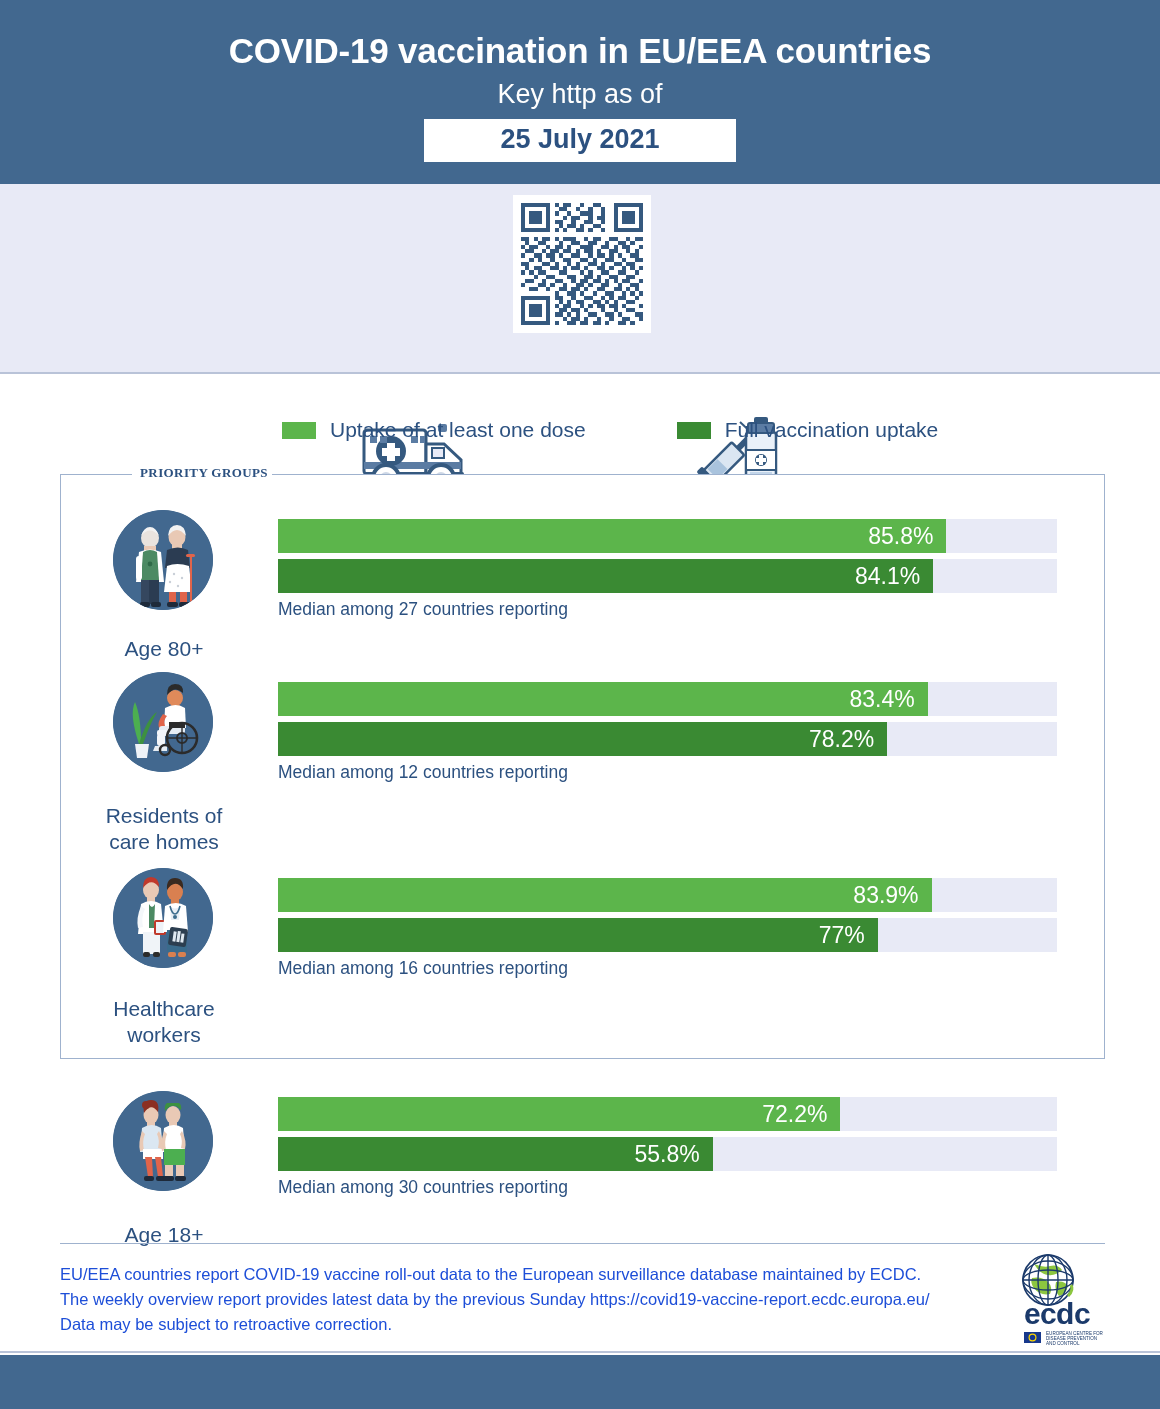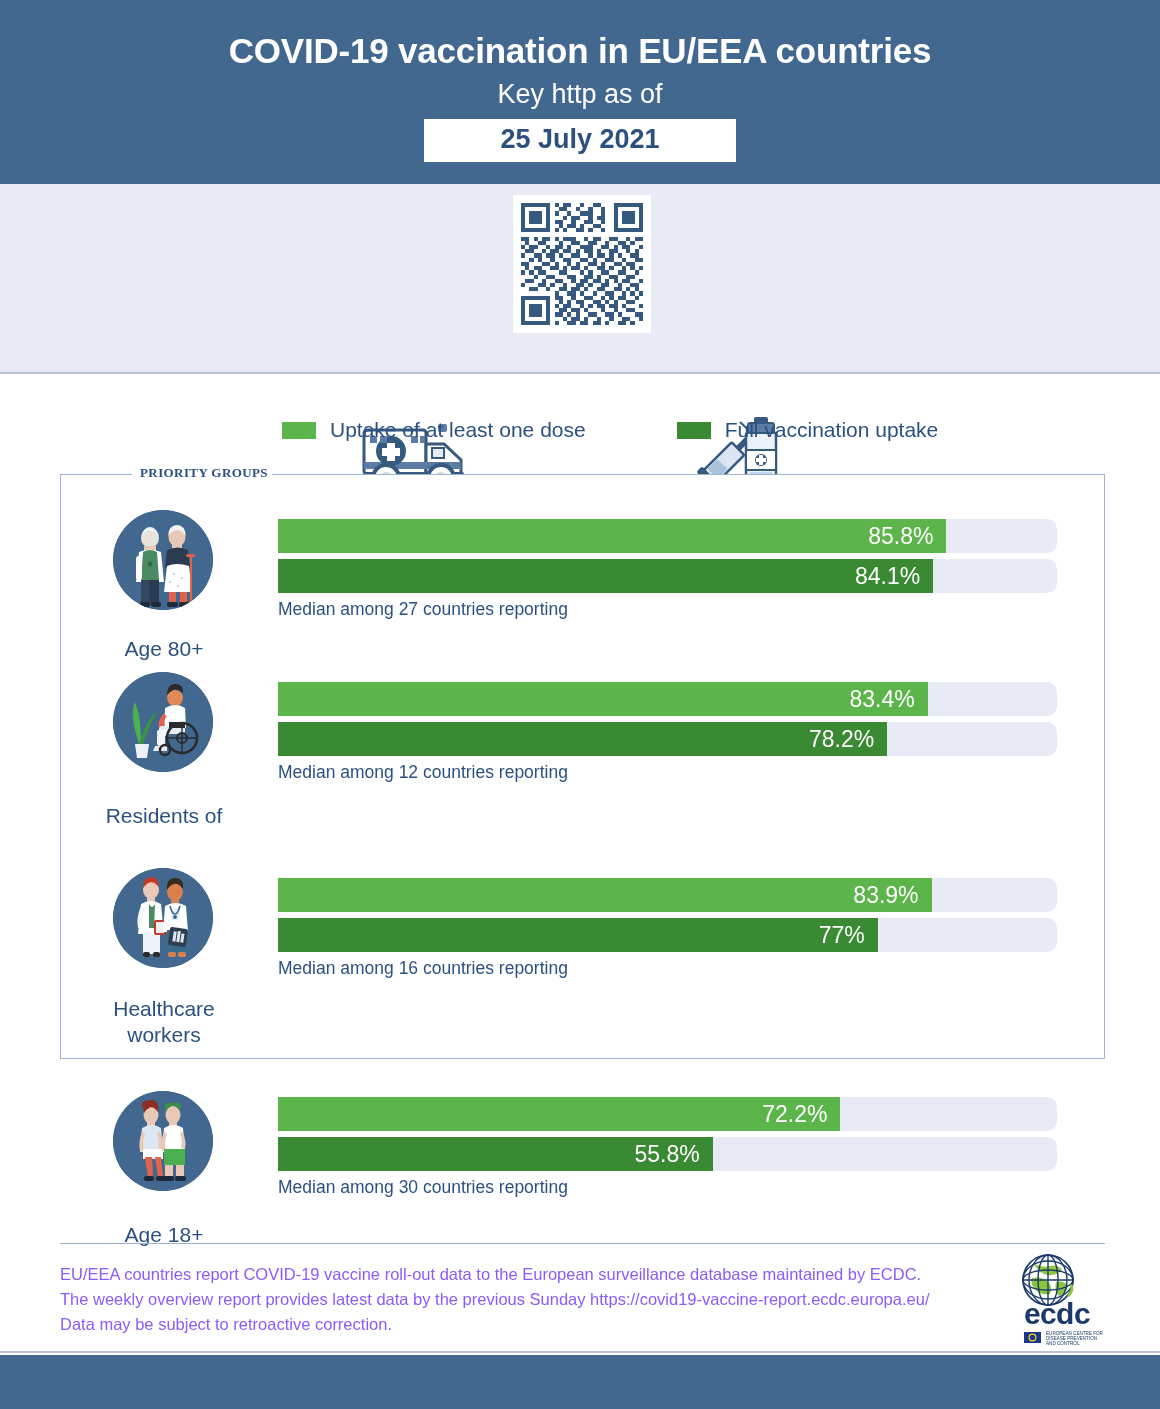--- a/index.html
+++ b/index.html
@@ -142,21 +142,20 @@
     line-height: 1.25;
     margin-top: 17px;
   }
   .bars { position: absolute; left: 278px; width: 779px; }
   .track {
     position: relative;
     width: 779px;
     height: 34px;
     background: #e8eaf6;
     margin-bottom: 6px;
-    border-radius: 10px;
   }
   .fill {
     position: absolute;
     left: 0; top: 0; height: 34px;
     display: flex;
     align-items: center;
     justify-content: flex-end;
   }
   .fill span {
     color: #ffffff;
@@ -175,21 +174,21 @@
   .footer-divider {
     position: absolute;
     left: 60px; top: 1243px;
     width: 1045px; height: 1px;
     background: #9fb2ce;
   }
   .footer-text {
     position: absolute;
     left: 60px; top: 1262px;
     font-size: 16.5px;
-    color: #8b5cf6;
+    color: #1d4ed8;
     line-height: 1.52;
     width: 950px;
   }
   .ecdc-logo {
     position: absolute;
     left: 1008px; top: 1252px;
     width: 100px; height: 95px;
   }
   .bottom-rule {
     position: absolute;
@@ -586,20 +585,21 @@
         <circle cx="69" cy="66" r="5" fill="none" stroke="#2b2b2b" stroke-width="2"></circle>
         <line x1="69" y1="51" x2="69" y2="81" stroke="#2b2b2b" stroke-width="1.4"></line>
         <line x1="54" y1="66" x2="84" y2="66" stroke="#2b2b2b" stroke-width="1.4"></line>
         <path d="M56 50 h16 v6 h-16 z" fill="#2b2b2b"></path>
         <circle cx="52" cy="78" r="5" fill="none" stroke="#2b2b2b" stroke-width="2.4"></circle>
       </g>
     </svg>
   </div>
   <div class="group-name" style="top:786px">
     <div>Residents of</div>
+    <div>care homes</div>
   </div>
   <div class="bars" style="top:682px">
     <div class="track">
       <div class="fill fill-light" style="width:83.4%">
         <span>83.4%</span>
       </div>
     </div>
     <div class="track">
       <div class="fill fill-dark" style="width:78.2%">
         <span>78.2%</span>

